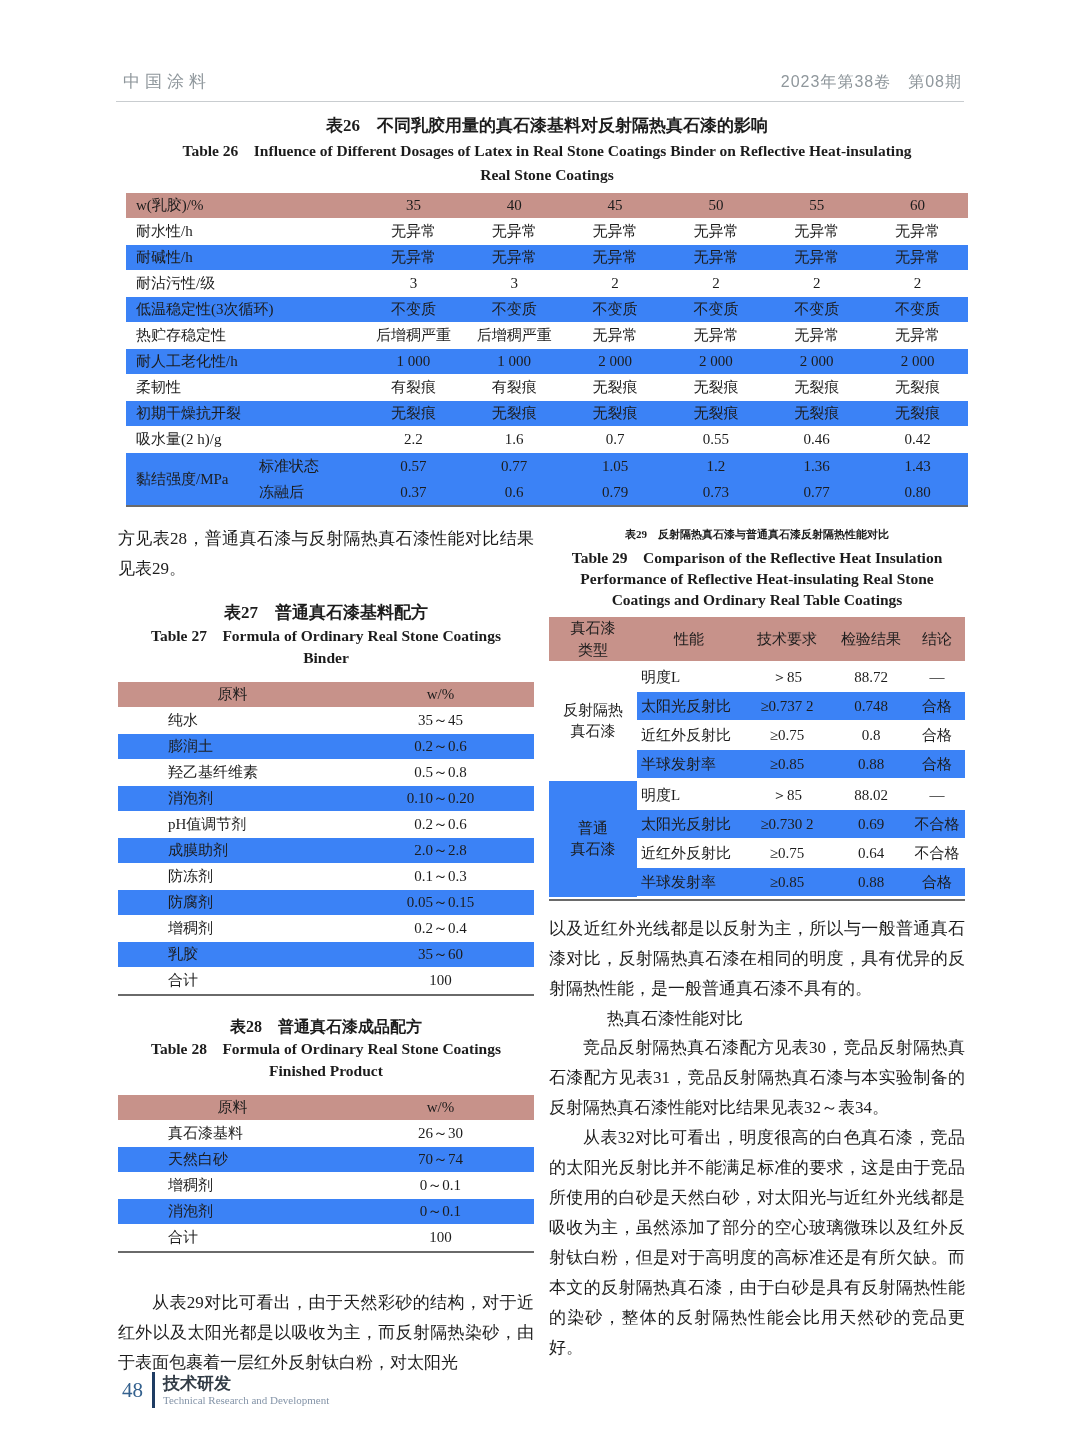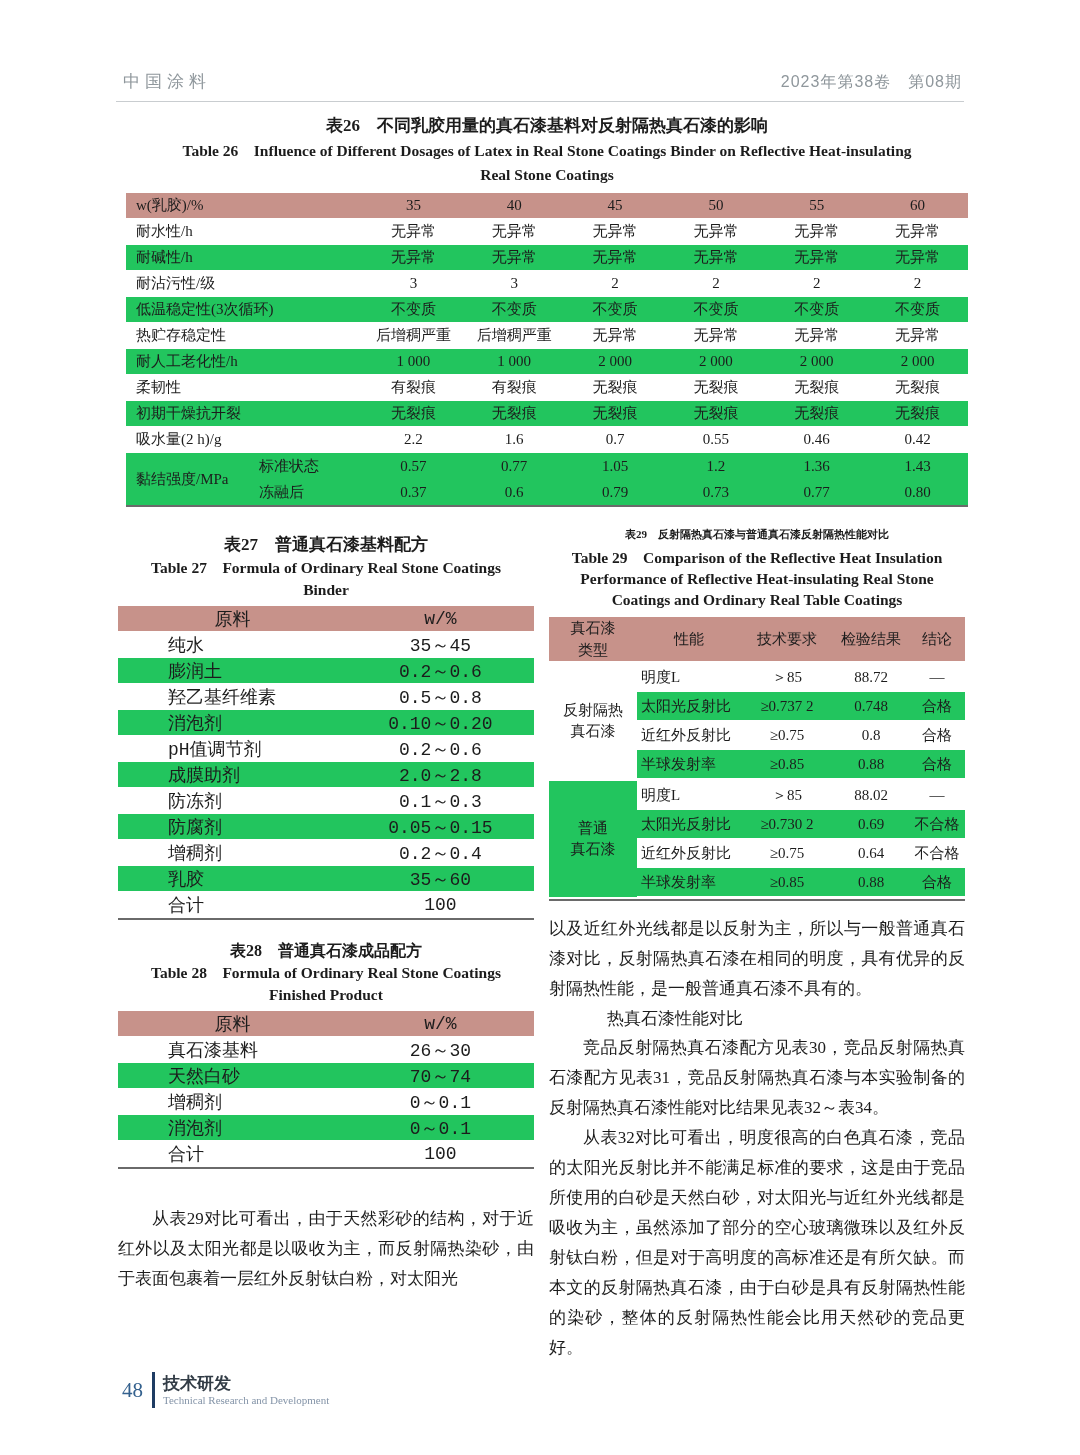--- a/index.html
+++ b/index.html
@@ -16,34 +16,34 @@
     letter-spacing:1px;font-family:"Liberation Sans","DejaVu Sans",sans-serif;}
   .header-rule{position:absolute;left:116px;right:116px;top:101px;height:1px;background:#c9cdd0;}
   
   .title-cn{font-weight:700;text-align:center;}
   .title-en{font-weight:700;text-align:center;}
   #t26-sec{left:126px;top:112px;width:842px;}
   #t26-sec .title-cn{font-size:17px;line-height:27px;}
   #t26-sec .title-en{font-size:15.5px;line-height:24px;}
   
   .shade-dark{background:#c7928a;}
-  .shade{background:#22c55e;}
+  .shade{background:#3b82f6;}
   .tbl{border-bottom:2px solid #6a6a6a;}
   
   .t26-table{margin-top:6px;font-size:15px;}
   .t26-row{display:flex;height:25px;margin-bottom:1px;align-items:center;}
   .t26-label{width:237px;padding-left:10px;box-sizing:border-box;}
   .t26-val{flex:1;text-align:center;}
   .t26-merged{display:flex;}
   .t26-mlabel{width:133px;padding-left:10px;box-sizing:border-box;display:flex;align-items:center;}
   .t26-mrows{flex:1;}
   .t26-subrow{display:flex;height:26px;align-items:center;}
   .t26-sublabel{width:104px;}
   
-  .pair-table{margin-top:5px;font-size:18px;font-family:Liberation Mono, monospace;}
+  .pair-table{margin-top:13px;font-size:15px;}
   .pair-row{display:flex;height:25px;margin-bottom:1px;align-items:center;}
   .pair-row .c0{width:55%;padding-left:50px;box-sizing:border-box;}
   .pair-row .c1{width:45%;text-align:center;}
   .pair-row.head .c0{text-align:center;padding-left:0;}
   
   .t29-table{margin-top:7px;font-size:15px;}
   .t29-head{display:flex;height:44px;margin-bottom:2px;align-items:center;text-align:center;}
   .t29-c0{width:88px;}
   .t29-c1{width:104px;}
   .t29-c2{width:92px;}
@@ -204,20 +204,21 @@
             <div class="t26-val">0.73</div>
             <div class="t26-val">0.77</div>
             <div class="t26-val">0.80</div>
           </div>
         </div>
       </div>
     </div>
 </section>
 
 <section id="left-col" class="abs">
+  <p class="para para1">方见表28，普通真石漆与反射隔热真石漆性能对比结果见表29。</p>
   <div class="t27-title">
     <div class="title-cn">表27　普通真石漆基料配方</div>
     <div class="title-en">Table 27　Formula of Ordinary Real Stone Coatings</div>
     <div class="title-en">Binder</div>
   </div>
   <div class="pair-table tbl" id="t27-table">
       <div class="pair-row head shade-dark">
         <div class="c0">原料</div>
         <div class="c1">w/%</div>
       </div>

